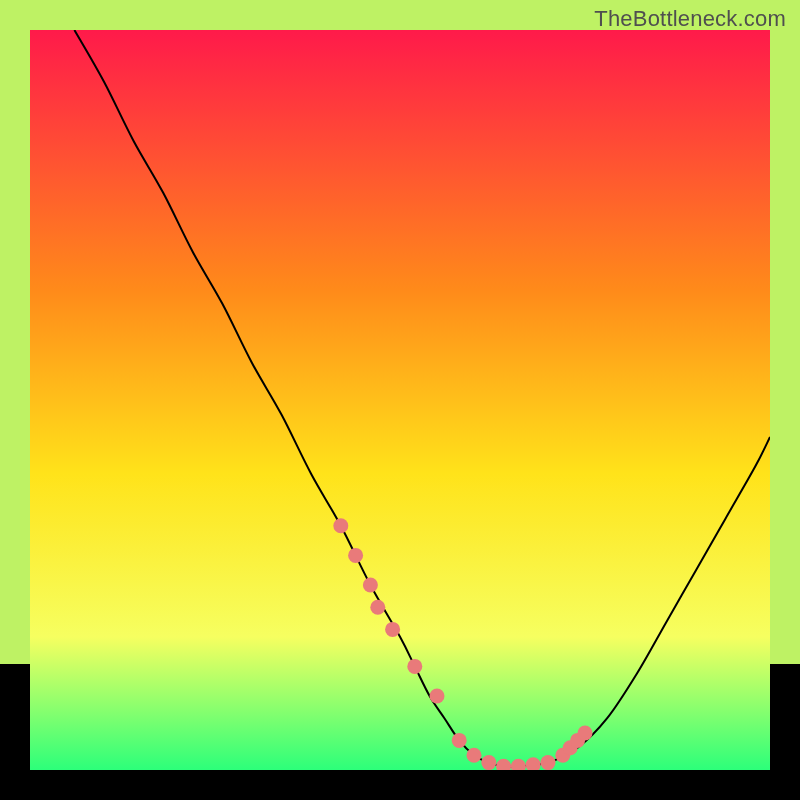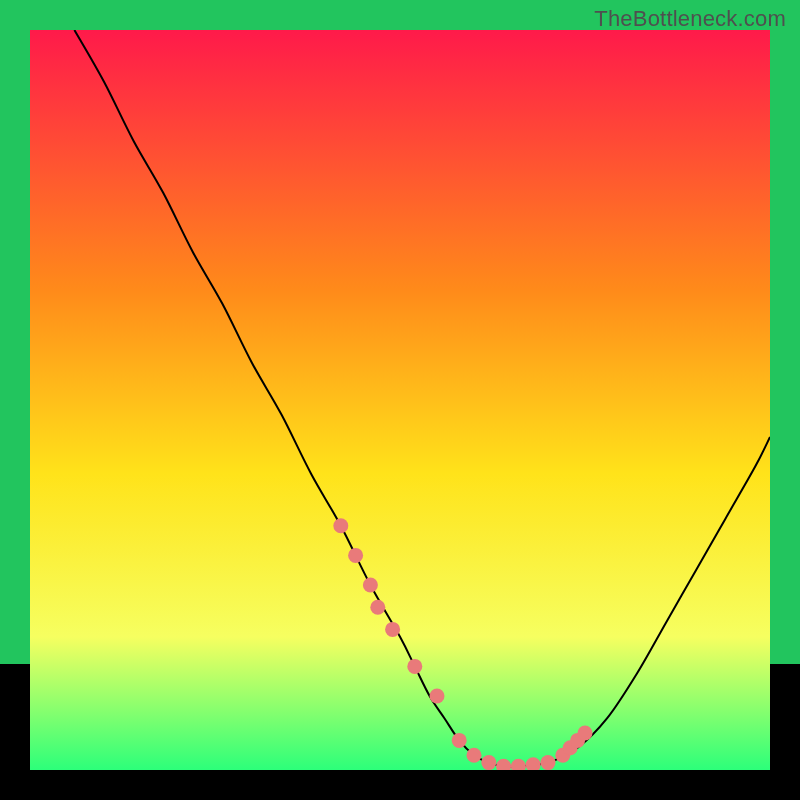--- a/index.html
+++ b/index.html
@@ -8,21 +8,21 @@
     width: 800px;
     height: 800px;
     background: #000;
     overflow: hidden;
     font-family: Arial, Helvetica, sans-serif;
   }
   .stage {
     position: relative;
     width: 800px;
     height: 664px;
-    background: #22c55e;
+    background: #bef264;
   }
   .watermark {
     position: absolute;
     top: 6px;
     right: 14px;
     color: #4f4f4f;
     font-size: 22px;
     font-weight: 500;
     letter-spacing: 0.2px;
     z-index: 10;

